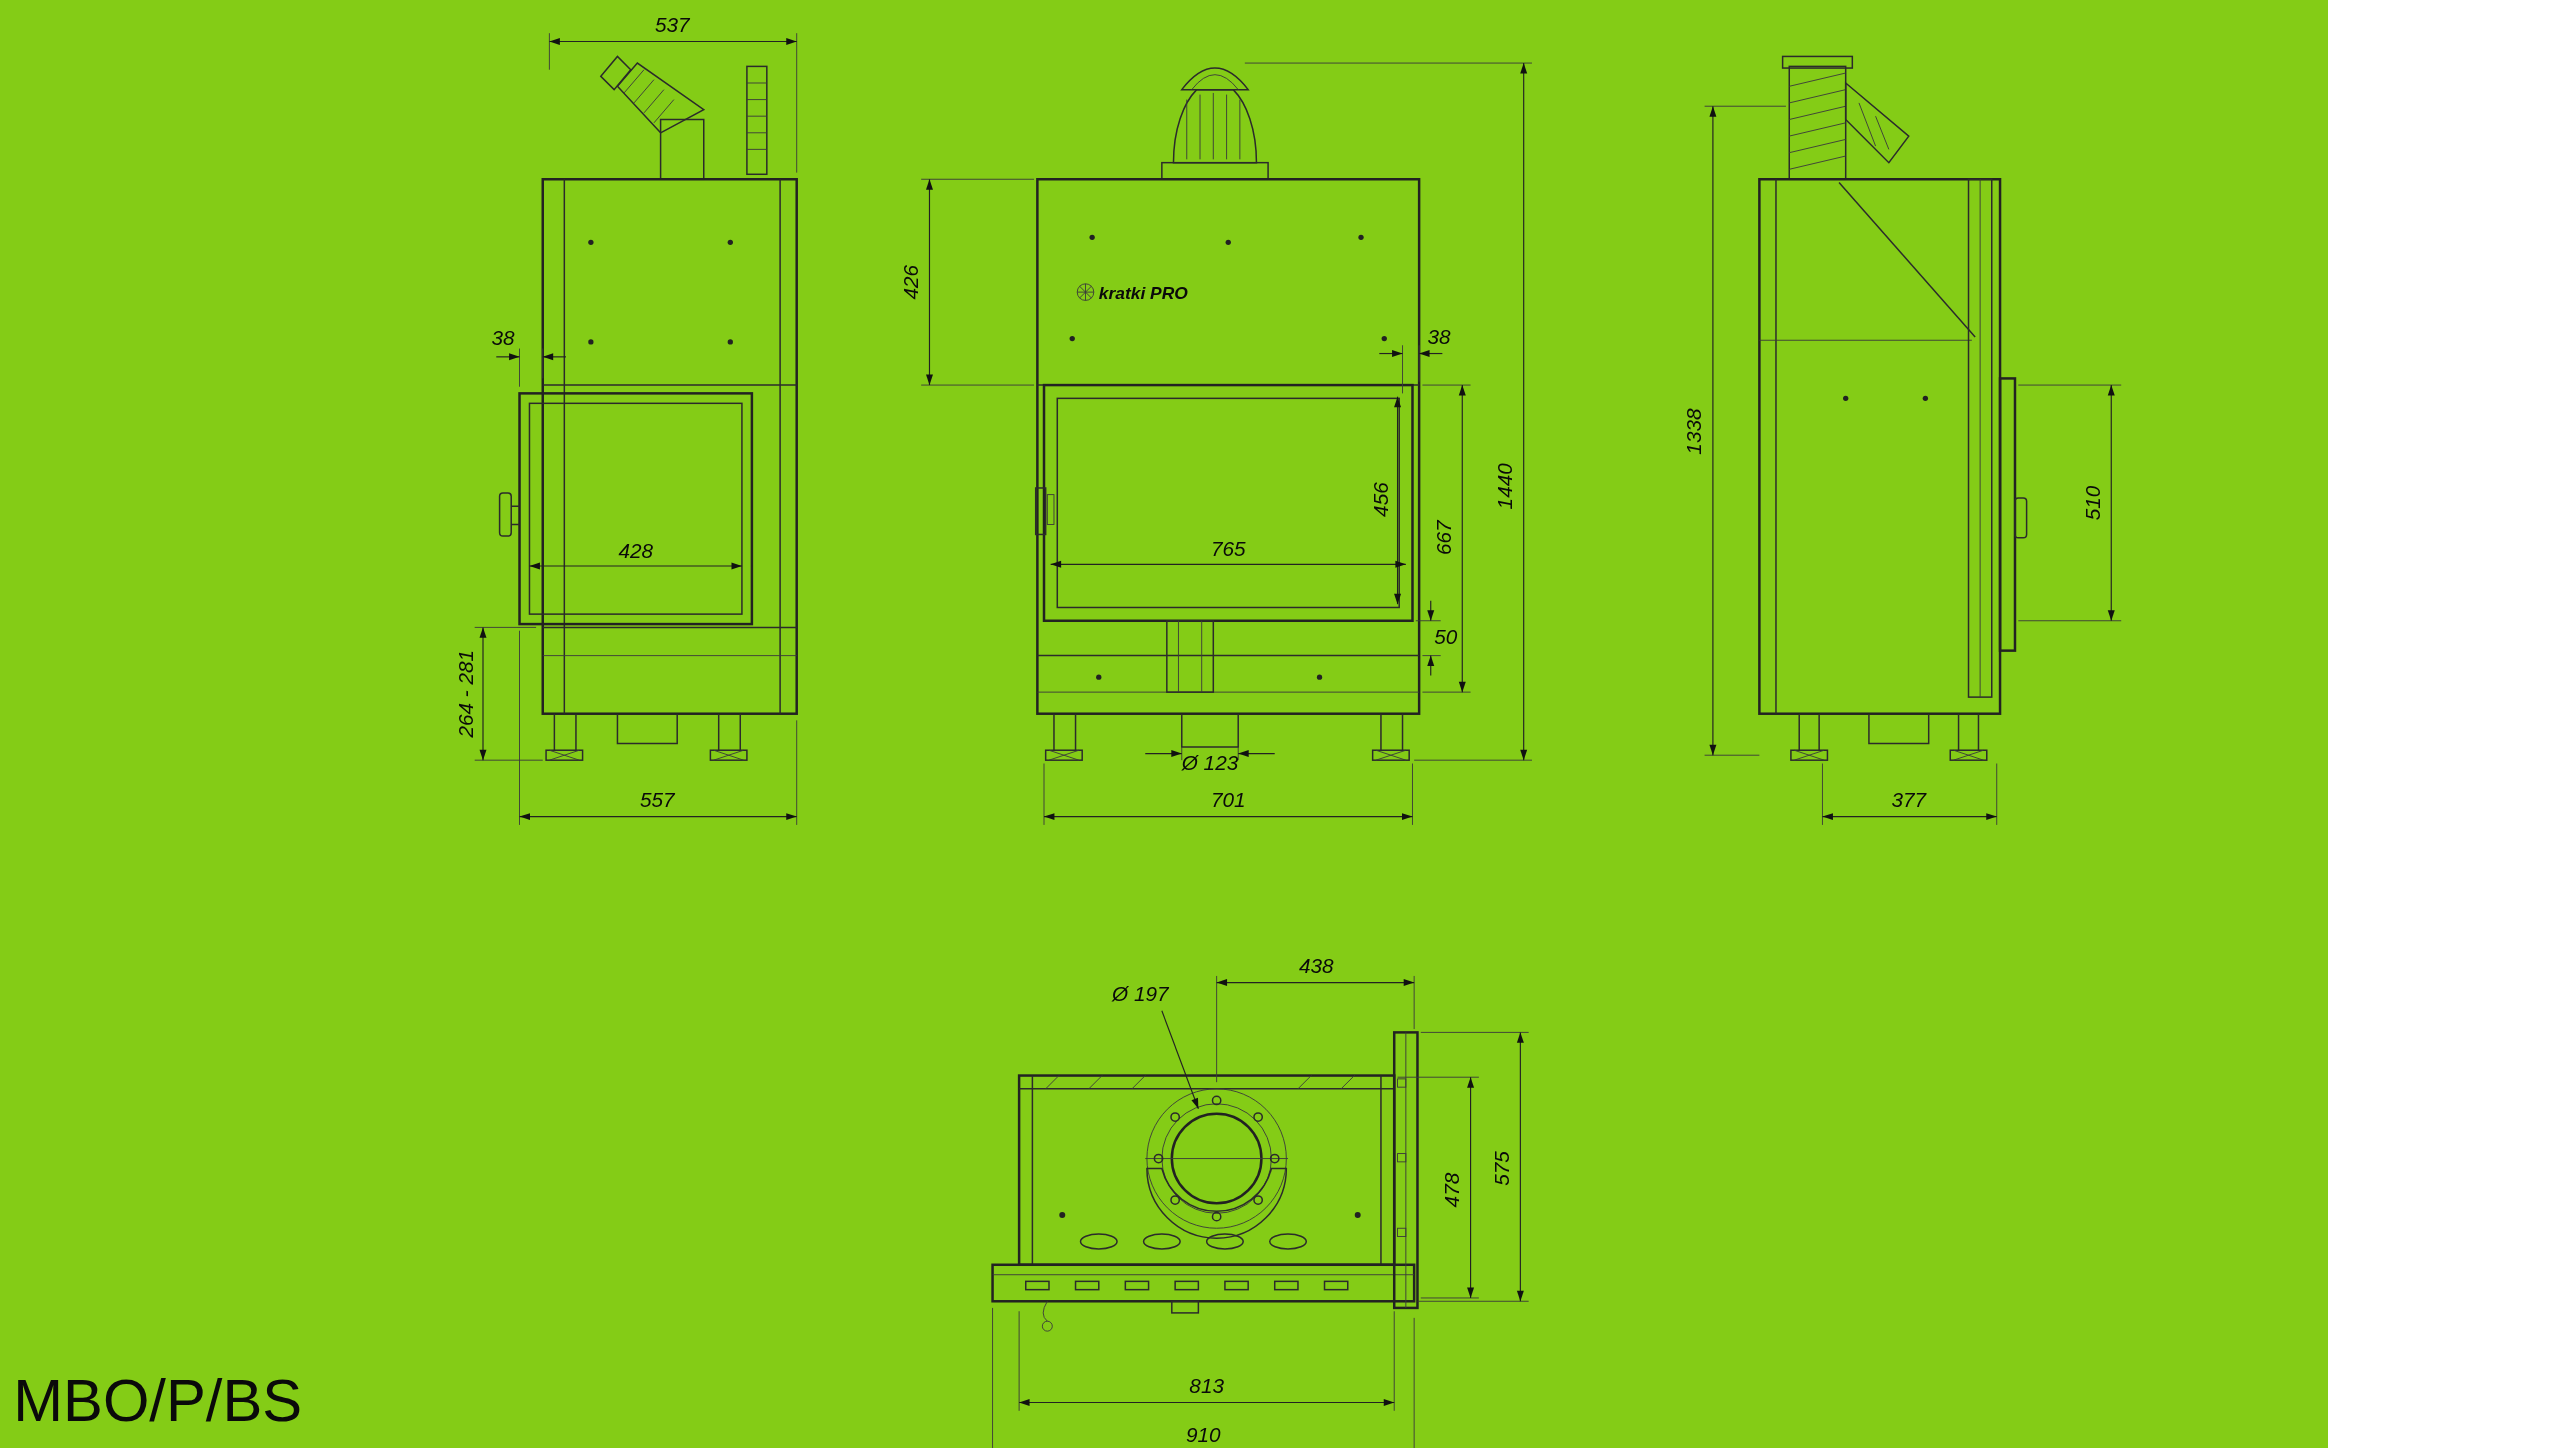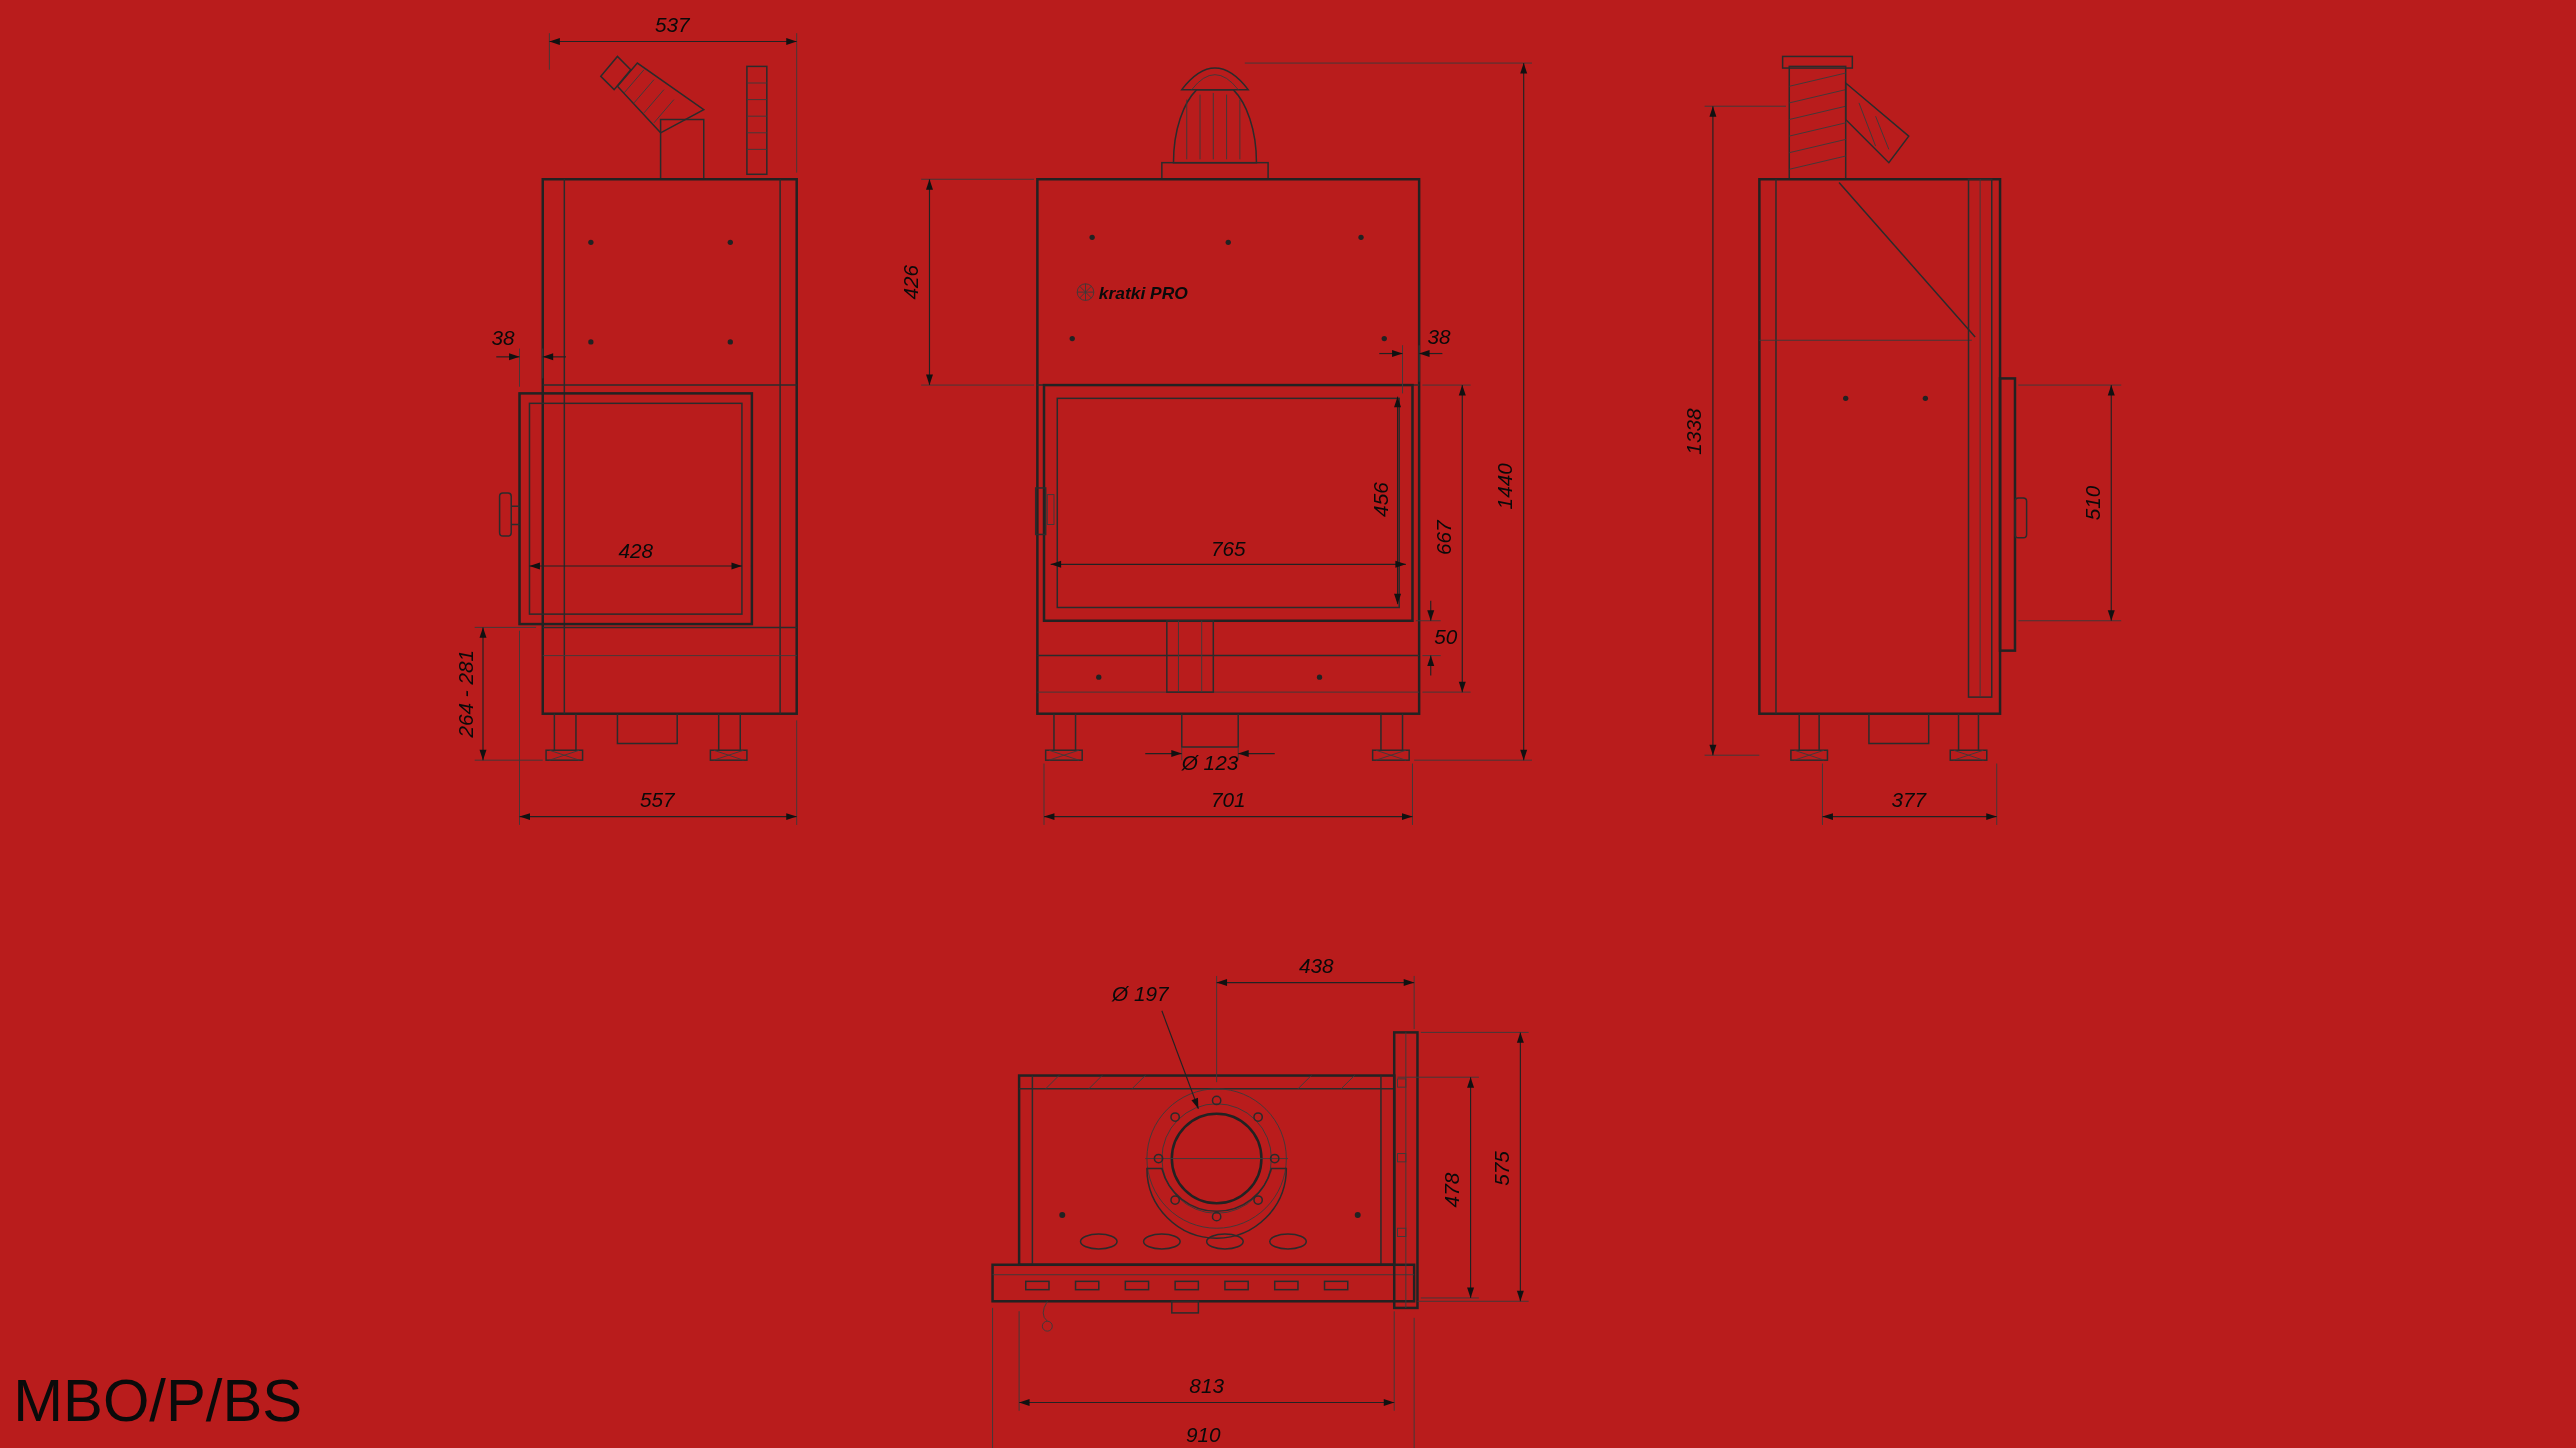--- a/index.html
+++ b/index.html
@@ -1,16 +1,16 @@
 <!DOCTYPE html>
 <html style="font-size:9.5px"><head>
 <meta charset="utf-8">
 <style>
   html,body{margin:0;padding:0;background:#fff}
-  .sheet{position:relative;width:2576px;height:1449px;background:#b91c1c;overflow:hidden}
+  .sheet{position:relative;width:2328px;height:1449px;background:#84cc16;overflow:hidden}
   svg{position:absolute;left:0;top:0;width:2576px;height:1449px;display:block}
   .ol{fill:none;stroke:#222;stroke-width:1.5;stroke-linejoin:miter}
   .md{fill:none;stroke:#2b2b2b;stroke-width:0.9}
   .tn{fill:none;stroke:#3a3a3a;stroke-width:0.55}
   .dm{fill:none;stroke:#222;stroke-width:0.7}
   .dt{font:italic 12.5px "Liberation Sans",sans-serif;fill:#0a0a0a;text-anchor:middle}
   .ttl{font:300 36px "Liberation Sans",sans-serif;fill:#0a0a0a}
   .logo{font:italic 700 10.5px "Liberation Sans",sans-serif;fill:#0a0a0a}
   .dot{fill:#222;stroke:none}
 </style>

